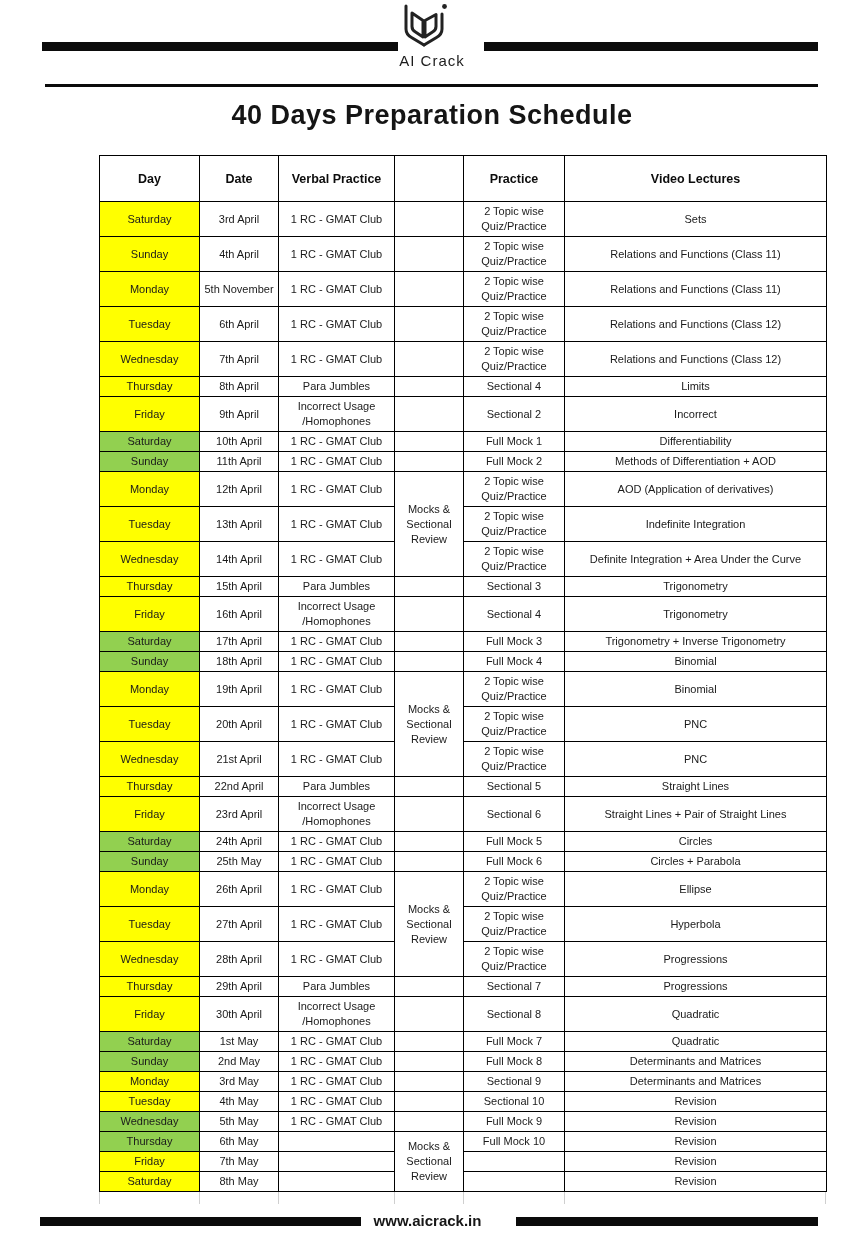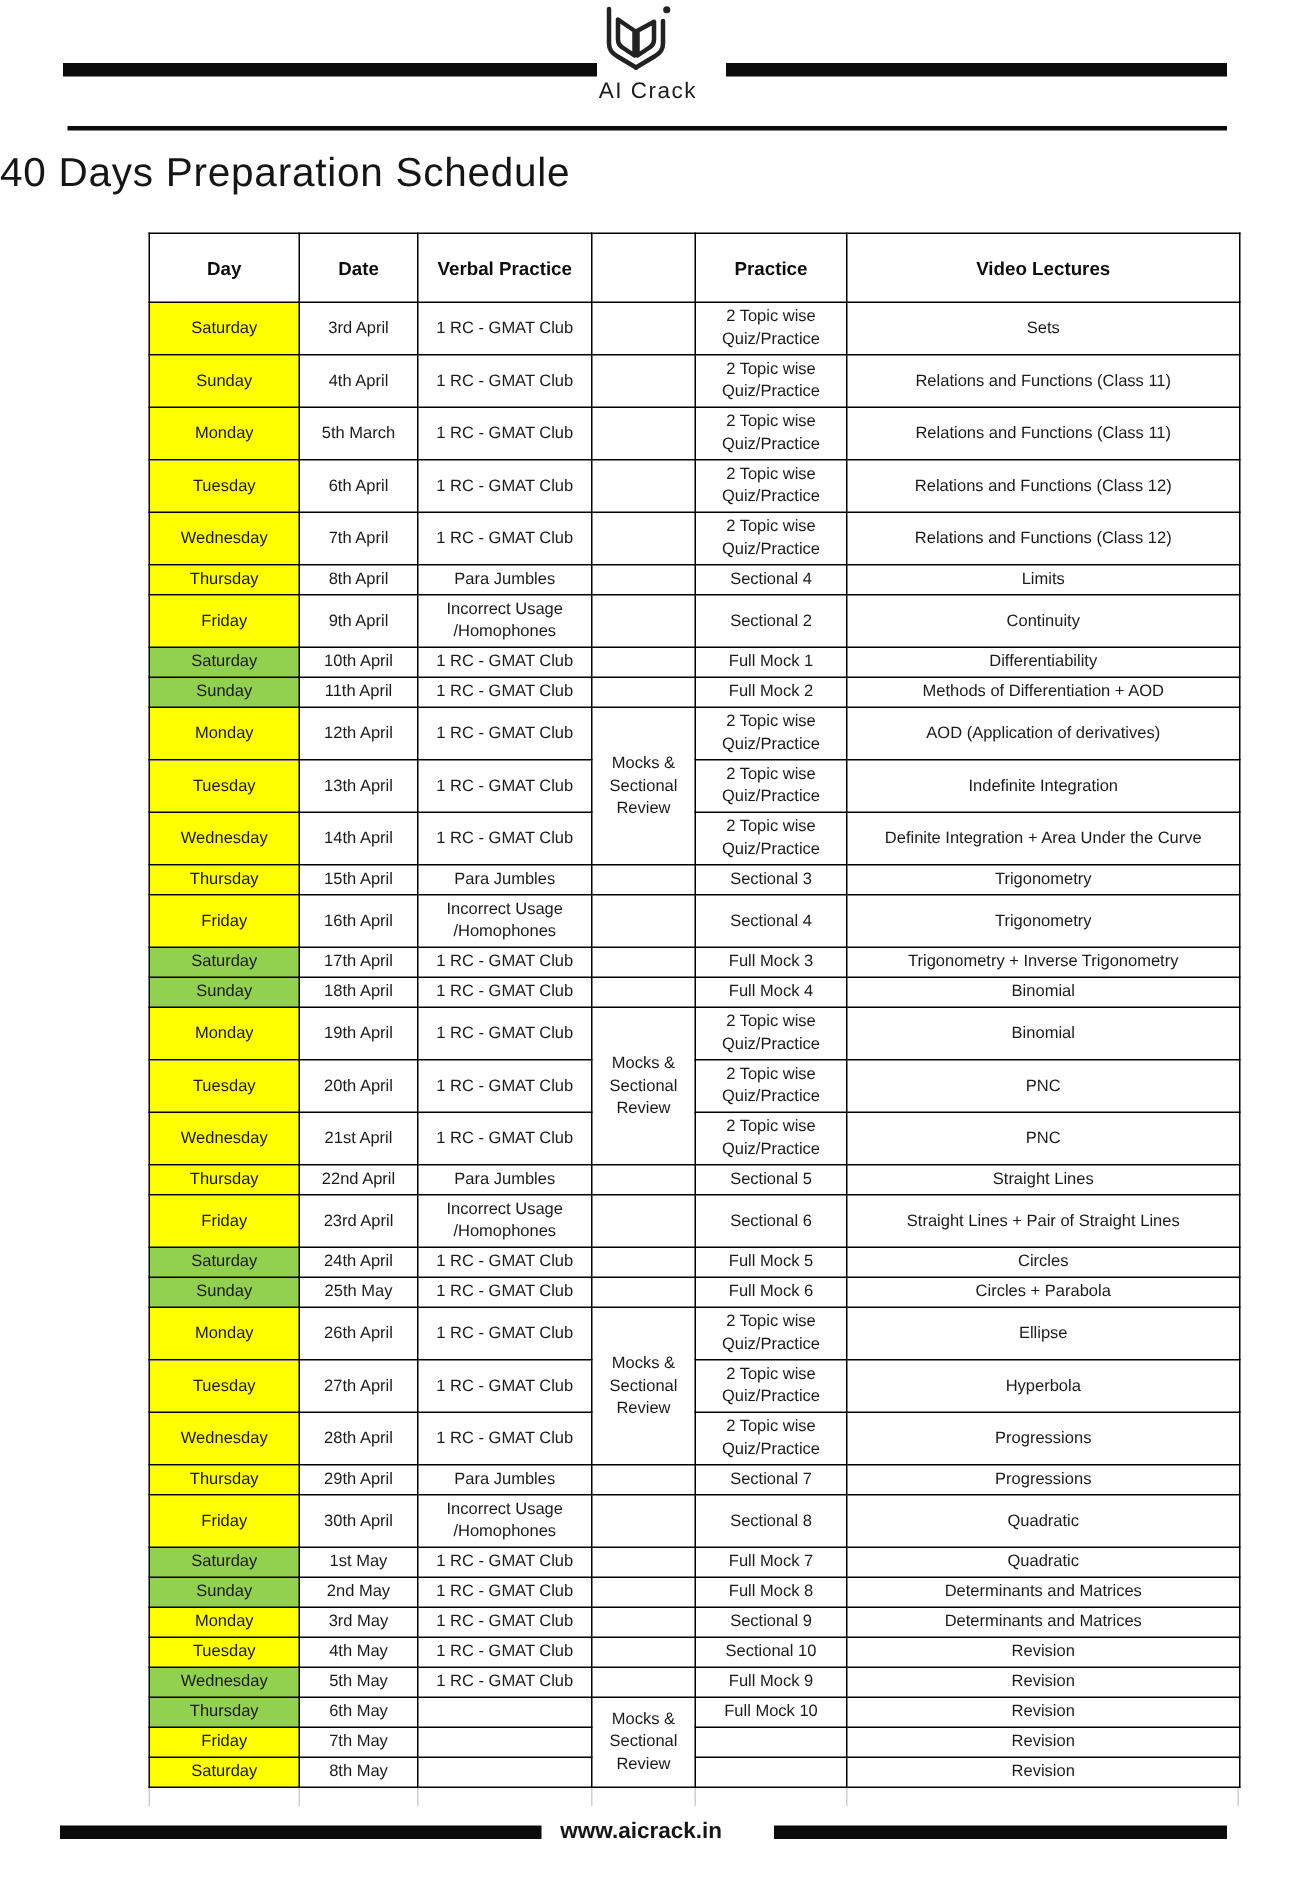--- a/index.html
+++ b/index.html
@@ -20,21 +20,21 @@
   .logo-svg { position: absolute; left: 398px; top: 3px; }
   .brand-name {
     position: absolute; top: 52px; left: 0; width: 864px;
     text-align: center; font-size: 15px; color: #1c1c1c; letter-spacing: 1px;
   }
   .rule { position: absolute; left: 45px; top: 84px; width: 773px; height: 3px; background: #0b0b0b; }
 
   
   .title {
     position: absolute; top: 100px; left: 0; width: 864px;
-    font-size: 27px; font-weight: normal; color: #151515;
+    text-align: center; font-size: 27px; font-weight: bold; color: #151515;
     letter-spacing: 0.5px;
   }
 
   
   .table-wrap { position: absolute; left: 63px; top: 155px; width: 680px; padding-left: 36px; }
   table.schedule { border-collapse: collapse; table-layout: fixed; width: 727px; }
   .schedule th, .schedule td {
     border: 1px solid #000;
     text-align: center; vertical-align: middle;
     overflow: hidden;
@@ -120,21 +120,21 @@
           <tr>
             <td style="background: rgb(255, 255, 0);">Sunday</td>
             <td>4th April</td>
             <td>1 RC - GMAT Club</td>
             <td class="mocks-cell"></td>
             <td>2 Topic wise Quiz/Practice</td>
             <td>Relations and Functions (Class 11)</td>
           </tr>
           <tr>
             <td style="background: rgb(255, 255, 0);">Monday</td>
-            <td>5th March</td>
+            <td>5th November</td>
             <td>1 RC - GMAT Club</td>
             <td class="mocks-cell"></td>
             <td>2 Topic wise Quiz/Practice</td>
             <td>Relations and Functions (Class 11)</td>
           </tr>
           <tr>
             <td style="background: rgb(255, 255, 0);">Tuesday</td>
             <td>6th April</td>
             <td>1 RC - GMAT Club</td>
             <td class="mocks-cell"></td>
@@ -156,21 +156,21 @@
             <td class="mocks-cell"></td>
             <td>Sectional 4</td>
             <td>Limits</td>
           </tr>
           <tr>
             <td style="background: rgb(255, 255, 0);">Friday</td>
             <td>9th April</td>
             <td>Incorrect Usage /Homophones</td>
             <td class="mocks-cell"></td>
             <td>Sectional 2</td>
-            <td>Continuity</td>
+            <td>Incorrect</td>
           </tr>
           <tr>
             <td style="background: rgb(146, 208, 80);">Saturday</td>
             <td>10th April</td>
             <td>1 RC - GMAT Club</td>
             <td class="mocks-cell"></td>
             <td>Full Mock 1</td>
             <td>Differentiability</td>
           </tr>
           <tr>

